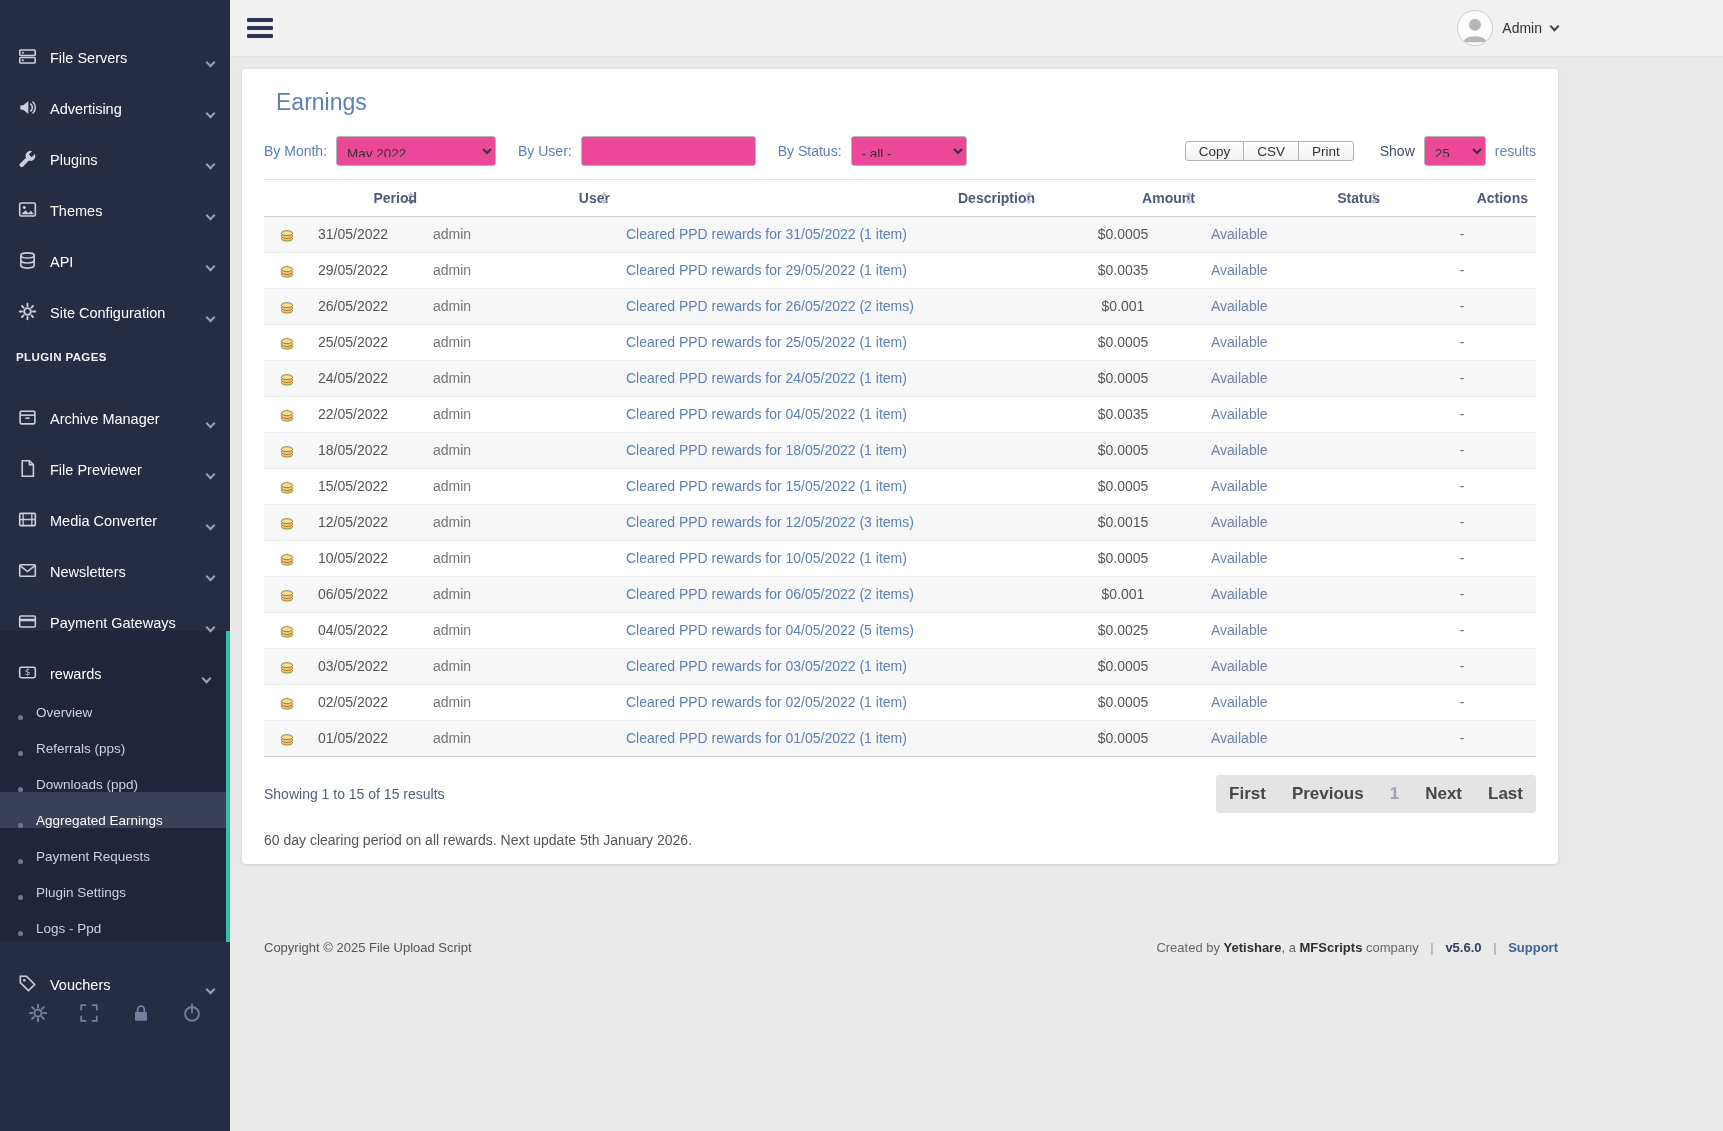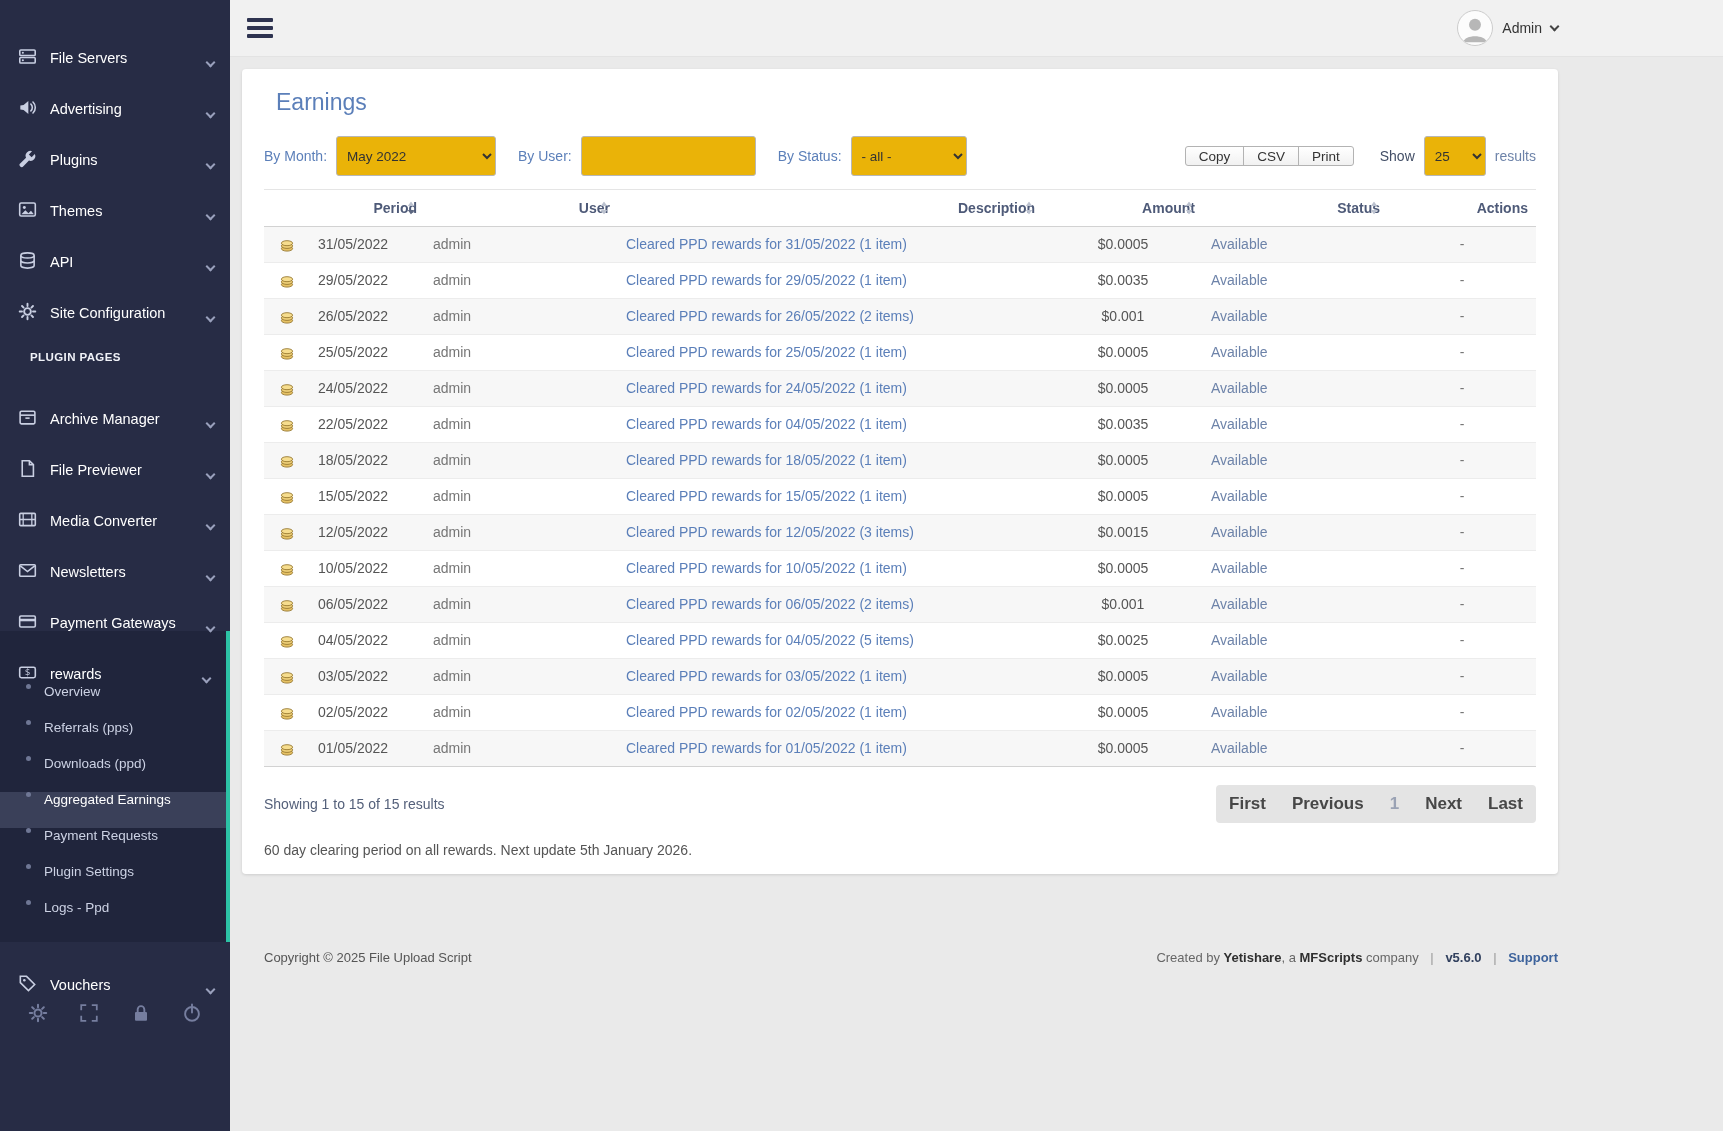--- a/index.html
+++ b/index.html
@@ -7,24 +7,24 @@
   .app{display:flex;width:100%;height:100%}
 
   
   .sidebar{width:230px;min-width:230px;background:#272c45;position:relative}
   .nav{padding-top:15px}
   .nav-item{height:51px;display:flex;align-items:flex-end;padding:0 16px 0 18px;cursor:pointer;font-size:14.5px;color:#fff}
   .nav-item .icon{width:19px;height:19px;margin-right:13px;color:#c9cfe2;display:inline-flex;flex:none}
   .icon svg{width:100%;height:100%;display:block}
   .nav-label{flex:1;white-space:nowrap}
   .chev{width:7px;height:7px;border-right:2px solid #99a0bc;border-bottom:2px solid #99a0bc;transform:rotate(45deg);flex:none;margin-top:-4px}
-  .nav-section{padding:30px 30px 13px;font-size:11.5px;font-weight:bold;letter-spacing:.4px;color:#f0f2f8}
+  .nav-section{padding:30px 16px 13px;font-size:11.5px;font-weight:bold;letter-spacing:.4px;color:#f0f2f8}
   .nav-group.expanded{background:#20253c;border-right:4px solid #2cc2a5}
   .submenu{padding:2px 0 6px}
-  .subitem{height:36px;display:flex;align-items:flex-start;padding-left:26px;font-size:13.5px;color:#ccd2e4;cursor:pointer}
+  .subitem{height:36px;display:flex;align-items:flex-end;padding-left:18px;font-size:13.5px;color:#ccd2e4;cursor:pointer}
   .subitem .dot{width:5px;height:5px;border-radius:50%;background:#6f7795;margin-right:13px;flex:none}
   .subitem.active{background:#3a4059;color:#fff}
   .sidebar-footer{position:absolute;left:0;right:0;bottom:108px;display:flex;align-items:center;justify-content:space-around;padding:0 12px}
   .sf-icon{width:20px;height:20px;color:#767e9f;cursor:pointer;display:inline-flex}
 
   
   .main{flex:1;display:flex;flex-direction:column;background:#eaeaea;min-width:0}
   .topbar{height:57px;background:#f1f1f1;border-bottom:1px solid #e3e3e3;display:flex;align-items:center;padding:0 165px 0 17px;flex:none}
   .hamburger{width:26px;cursor:pointer}
   .hamburger div{height:4px;border-radius:1px;background:#2e3350;margin:4px 0}
@@ -35,21 +35,21 @@
   .chev-dark{border-color:#444}
 
   .content{padding:12px 165px 0 12px;flex:none}
   .card{background:#fff;border-radius:4px;box-shadow:0 1px 3px rgba(0,0,0,.12);padding:18px 22px 16px}
   .page-title{font-size:23px;font-weight:400;color:#5b7fb9;margin:2px 0 0 12px}
 
   
   .filter-row{display:flex;align-items:center;margin-top:20px;font-size:14px}
   .filter-label{color:#5b7fb9;margin-right:9px;white-space:nowrap}
   .gap{margin-left:22px}
-  .sel,.inp{height:40px;border:1px solid #b7b7b7;border-radius:3px;background:#eab308;color:#333;font-size:13.5px;font-family:inherit;padding:8px 6px}
+  .sel,.inp{height:30px;border:1px solid #b7b7b7;border-radius:3px;background:#ec4899;color:#333;font-size:13.5px;font-family:inherit;padding:8px 6px}
   .sel.month{width:160px}
   .inp.user{width:175px}
   .sel.status{width:116px}
   .sel.show{width:62px}
   .btn-group{margin-left:auto;display:flex}
   .btn{height:20px;padding:0 13px;border:1px solid #b3b3b3;background:linear-gradient(#fff,#f1f1f1);color:#333;font-size:13.5px;font-family:inherit;cursor:pointer}
   .btn:first-child{border-radius:3px 0 0 3px}
   .btn:last-child{border-radius:0 3px 3px 0}
   .btn + .btn{margin-left:-1px}
   .show-wrap{display:flex;align-items:center;margin-left:26px}

